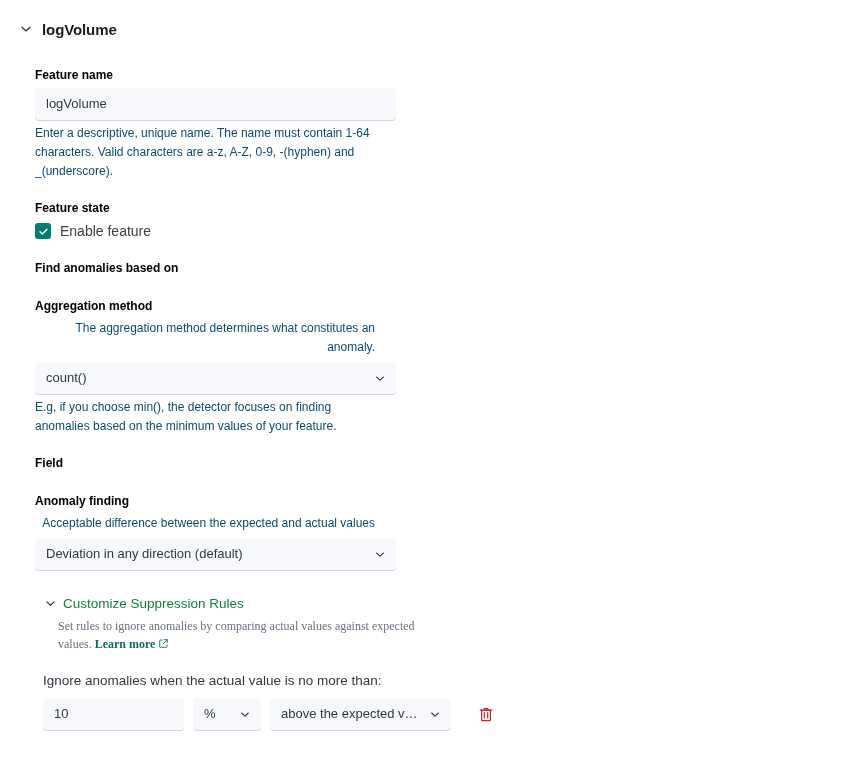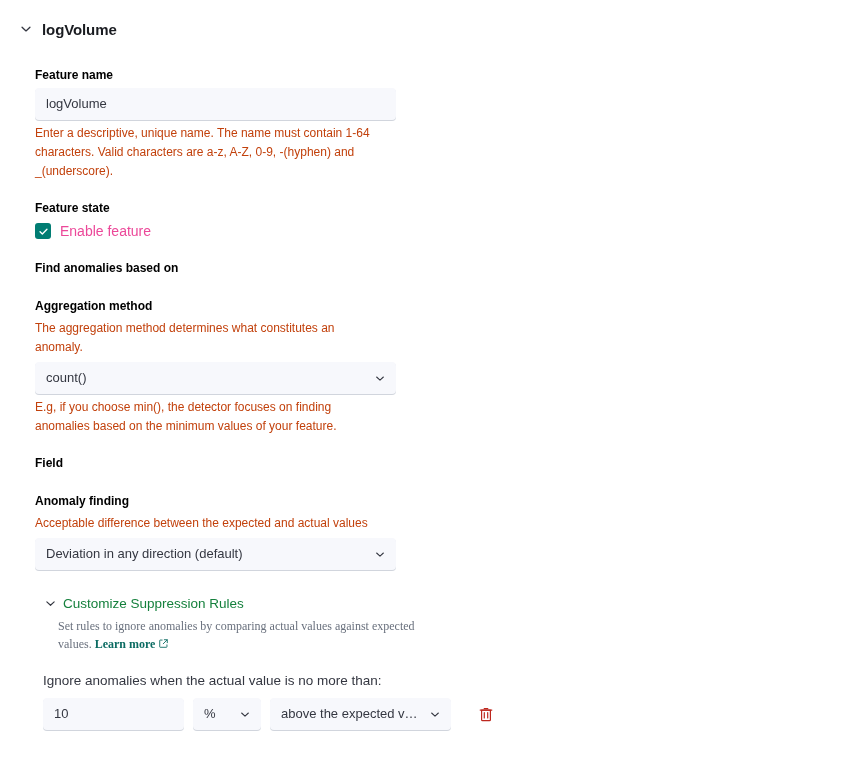--- a/index.html
+++ b/index.html
@@ -60,26 +60,26 @@
   .field-label {
     font-size: 12px;
     font-weight: bold;
     color: #000000;
     line-height: 18px;
     margin-bottom: 4px;
     display: block;
   }
   .field-help {
     font-size: 12px;
-    color: #c2410c;
+    color: #0c4a6e;
     line-height: 19px;
     margin: 4px 0 0 0;
     max-width: 340px;
   }
-  .field-help.tight { margin-top: 3px; margin-bottom: 5px; }
+  .field-help.tight { margin-top: 3px; margin-bottom: 5px; text-align: right; }
 
   
   .control {
     position: relative;
     width: 361px;
     height: 32px;
     background: #f7f8fc;
     border: 1px solid transparent;
     border-radius: 4px;
     box-shadow: 0 1px 0 0 rgba(152,162,179,0.45);
@@ -141,21 +141,21 @@
     border-radius: 3px;
     background: #017d73;
     display: inline-flex;
     align-items: center;
     justify-content: center;
     cursor: pointer;
     flex: 0 0 auto;
   }
   .checkbox-label {
     font-size: 14px;
-    color: #ec4899;
+    color: #404040;
     cursor: pointer;
     line-height: 20px;
   }
 
   
   .sub-accordion {
     display: flex;
     align-items: center;
     gap: 6px;
     margin-top: 6px;

